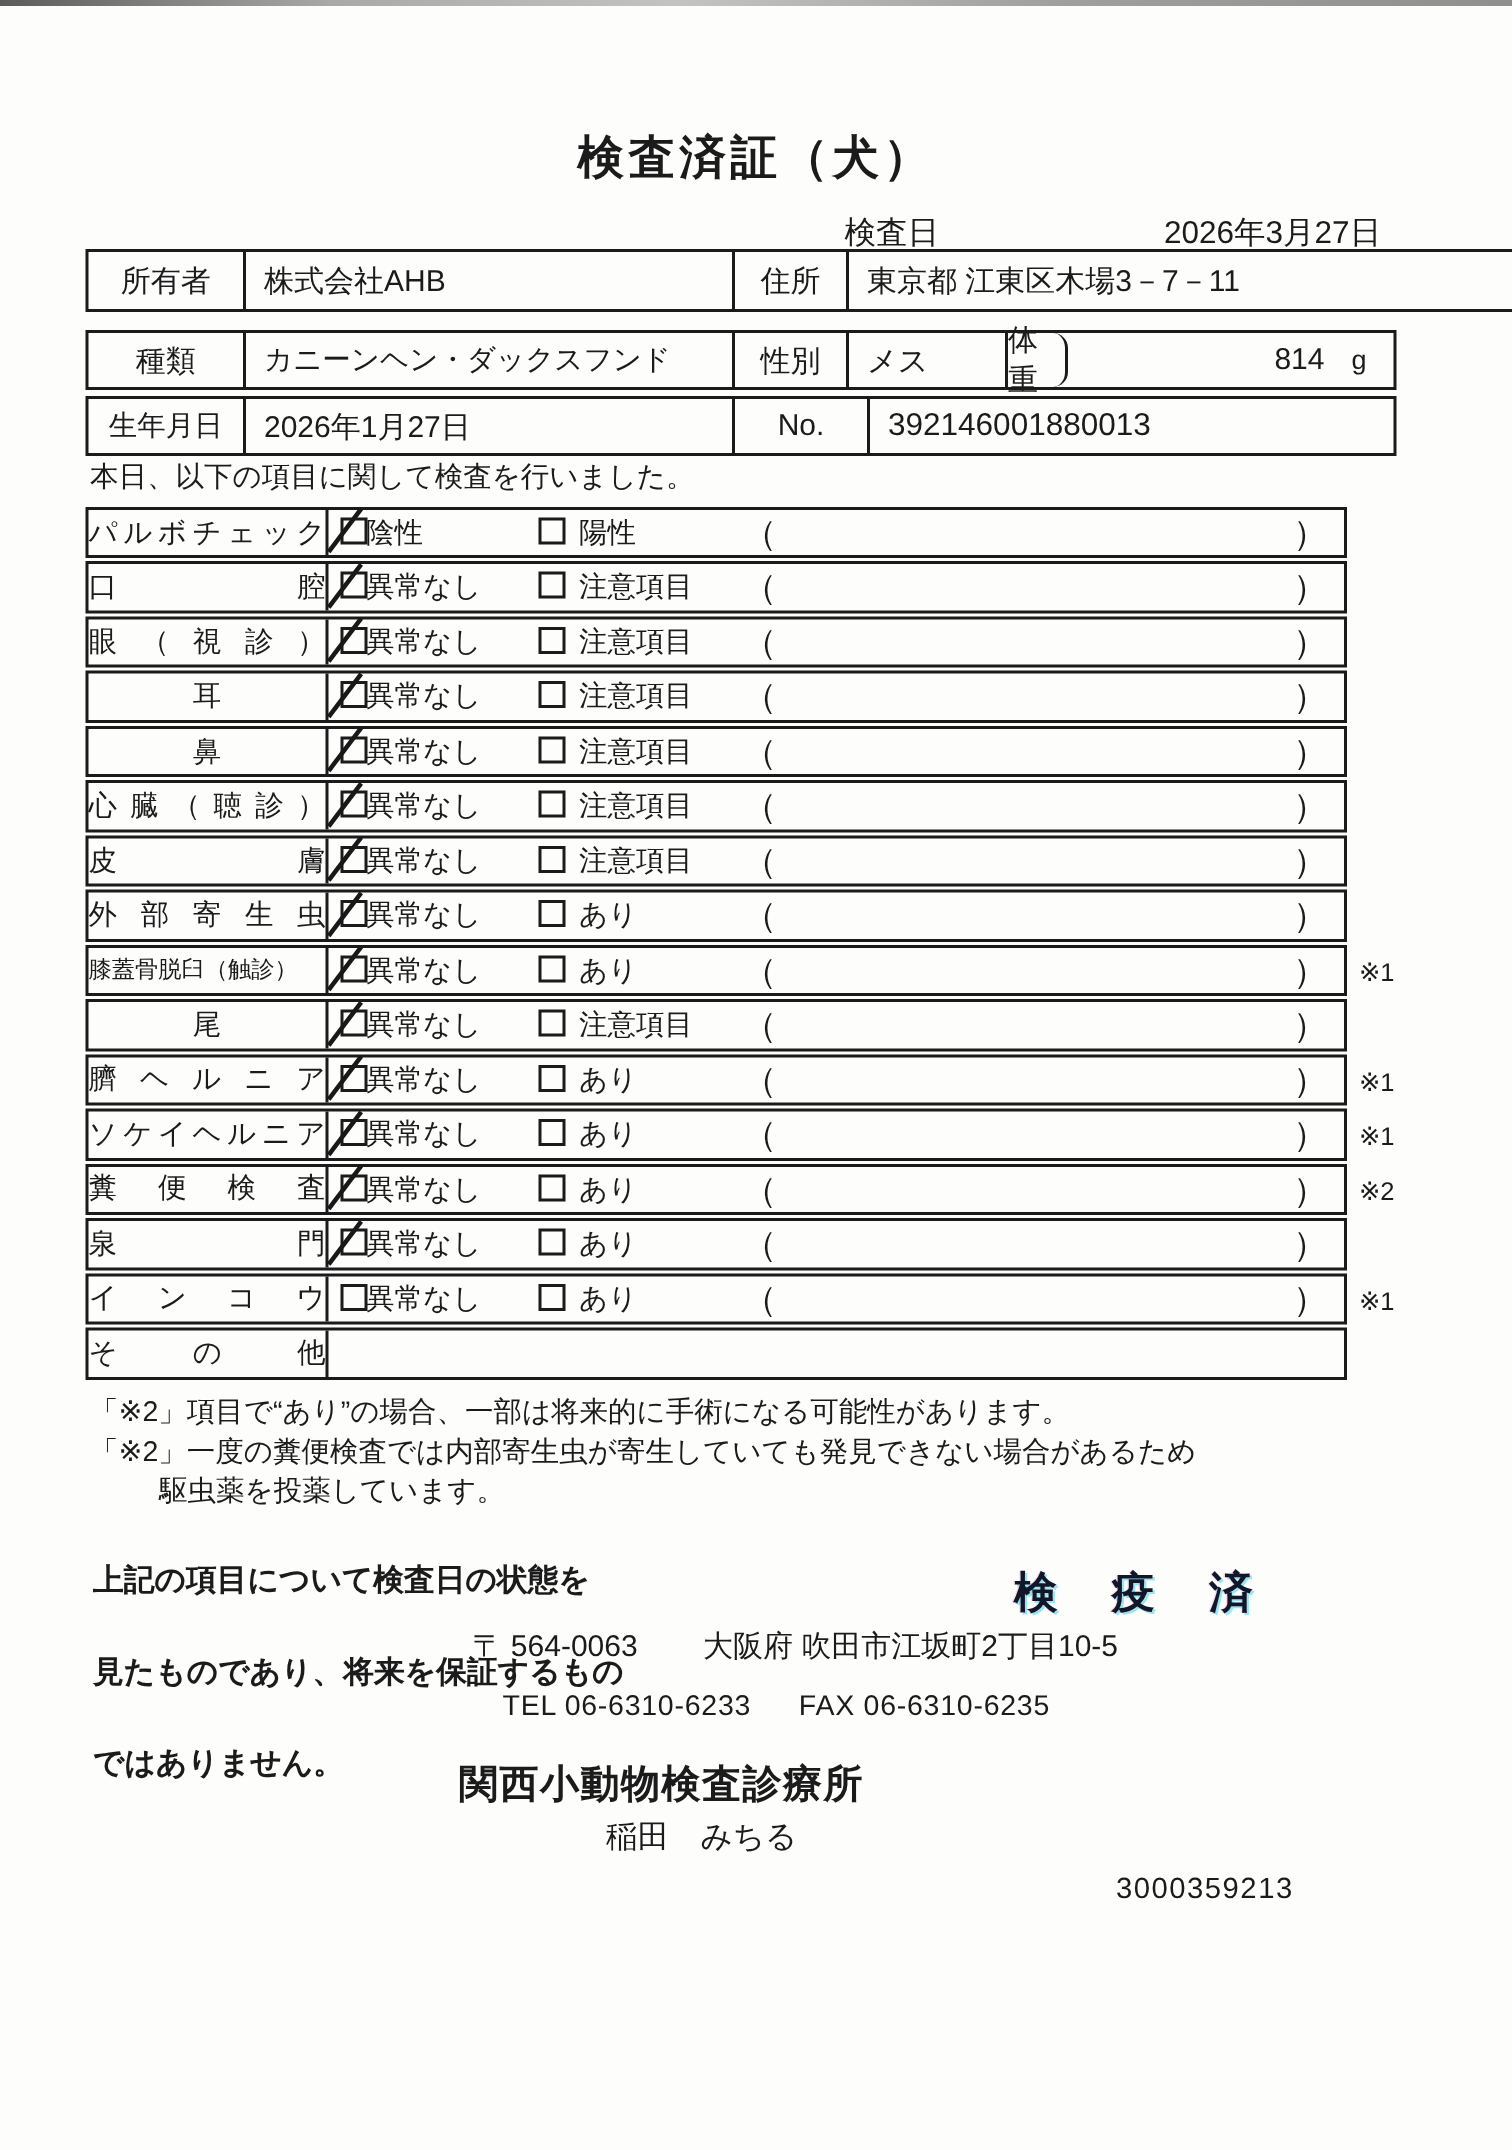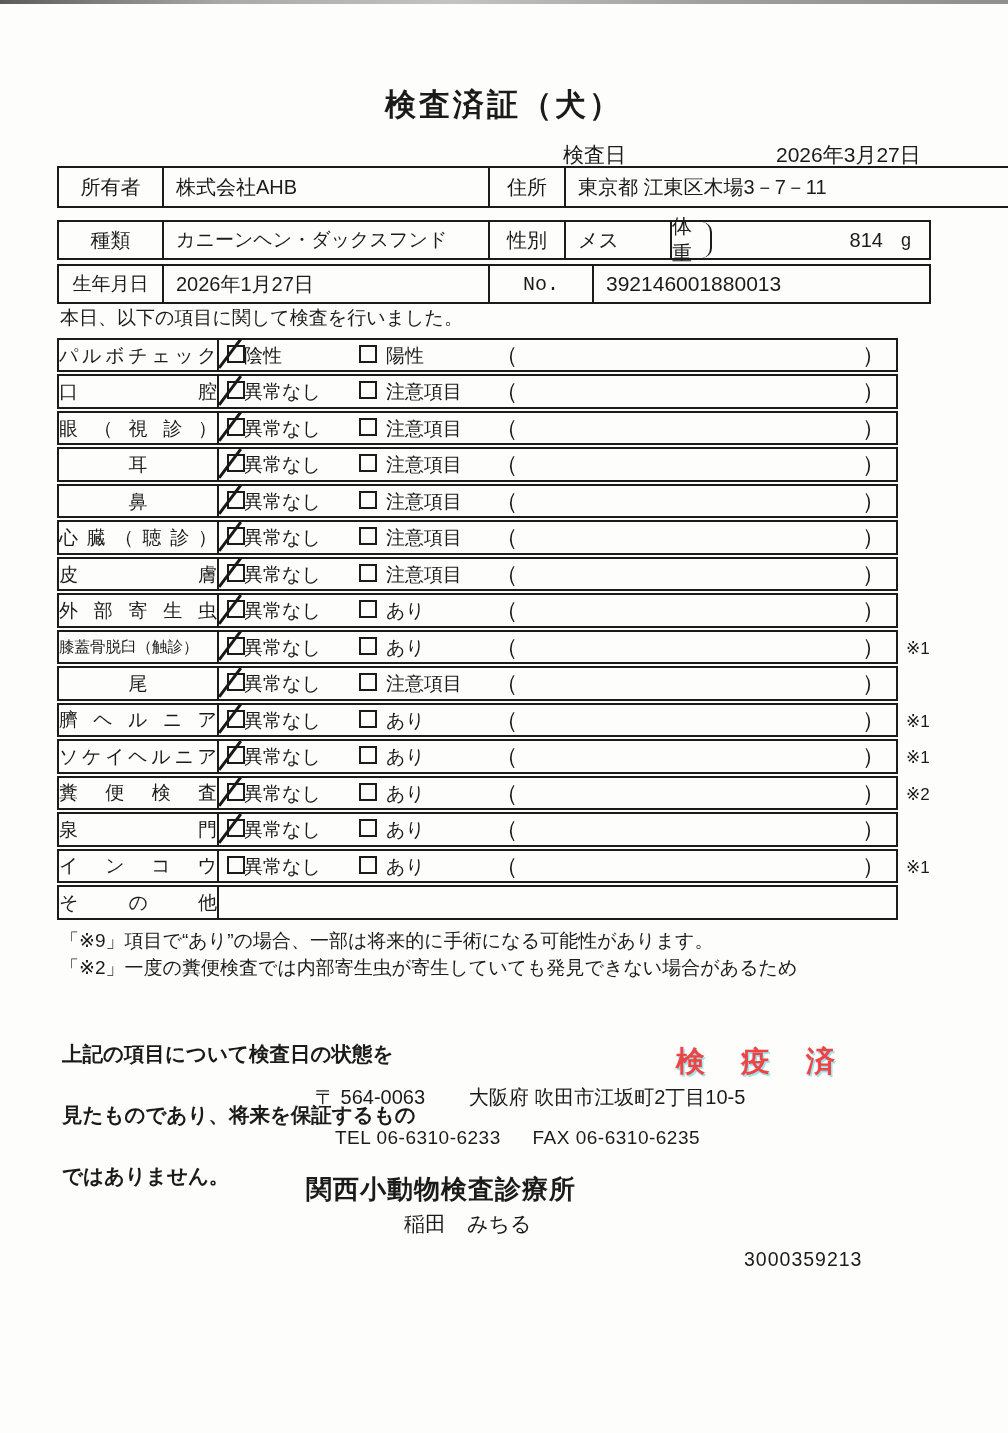--- a/index.html
+++ b/index.html
@@ -69,21 +69,21 @@
   }
   .footnote{position:absolute; left:60px; font-size:19px; white-space:nowrap;}
   .fn-indent{padding-left:46px;}
   .disclaimer{
     position:absolute; top:1008px; left:62px; font-size:20.5px; font-weight:600;
     line-height:30.5px; white-space:pre-line;
   }
   .disclaimer .dl{display:block;}
   .stamp{
     position:absolute; top:1042px; left:676px; font-size:29px; font-weight:600;
-    letter-spacing:14px; color:#ef4444; white-space:nowrap;
+    letter-spacing:14px; color:#0f172a; white-space:nowrap;
     text-shadow:1.5px 1.5px 0 rgba(0,190,210,.38), -1px .5px 0 rgba(215,50,150,.14);
   }
   .postal-line{position:absolute; top:1084px; left:315px; font-size:20px;}
   .postal-line .addr{margin-left:38px;}
   .tel-line{position:absolute; top:1127px; left:335px; font-size:19px; letter-spacing:.5px;}
   .tel-line .fax{margin-left:26px;}
   .clinic-name{position:absolute; top:1172px; left:306px; font-size:26px; font-weight:600; letter-spacing:1px;}
   .vet-name{position:absolute; top:1210px; left:404px; font-size:21px;}
   .serial{position:absolute; top:1248px; left:744px; font-size:19.5px; letter-spacing:1px;}
 </style>
@@ -113,21 +113,21 @@
     <div class="cellL" style="width:40px;border-radius:10px;">体重</div>
     <div class="cellV last weight-cell" style="flex:1;">
       <span>814</span>
       <span class="weight-unit">g</span>
     </div>
   </div>
 
   <div class="row-box" style="left:57px; top:264px; width:874px; height:40px;">
     <div class="cellL" style="width:105px; font-size:19px;">生年月日</div>
     <div class="cellV" style="width:326px;">2026年1月27日</div>
-    <div class="cellL" style="width:104px;font-family:Liberation Mono, monospace;">No.</div>
+    <div class="cellL" style="width:90px;">No.</div>
     <div class="cellV last num" style="flex:1;">392146001880013</div>
   </div>
 
   <div class="intro">本日、以下の項目に関して検査を行いました。</div>
 
   <div class="checklist">
   <div class="check-row">
     <div class="row-label">
           <span class="lab-justify">パルボチェック</span>
         </div>
@@ -358,22 +358,23 @@
       </div>
 
   <div class="check-row">
     <div class="row-label">
           <span class="lab-justify">その他</span>
         </div>
     <div class="row-content"></div>
   </div>
 </div>
 
-  <div class="footnote" style="top:928px;">「※9」項目で“あり”の場合、一部は将来的に手術になる可能性があります。</div>
+  <div class="footnote" style="top:928px;">「※2」項目で“あり”の場合、一部は将来的に手術になる可能性があります。</div>
   <div class="footnote" style="top:955px;">「※2」一度の糞便検査では内部寄生虫が寄生していても発見できない場合があるため</div>
+  <div class="footnote fn-indent" style="top:981px;">駆虫薬を投薬しています。</div>
 
   <div class="disclaimer">
     <span class="dl">上記の項目について検査日の状態を</span>
     <span class="dl">見たものであり、将来を保証するもの</span>
     <span class="dl">ではありません。</span>
   </div>
 
   <div class="stamp">検 疫 済</div>
 
   <div class="postal-line">

